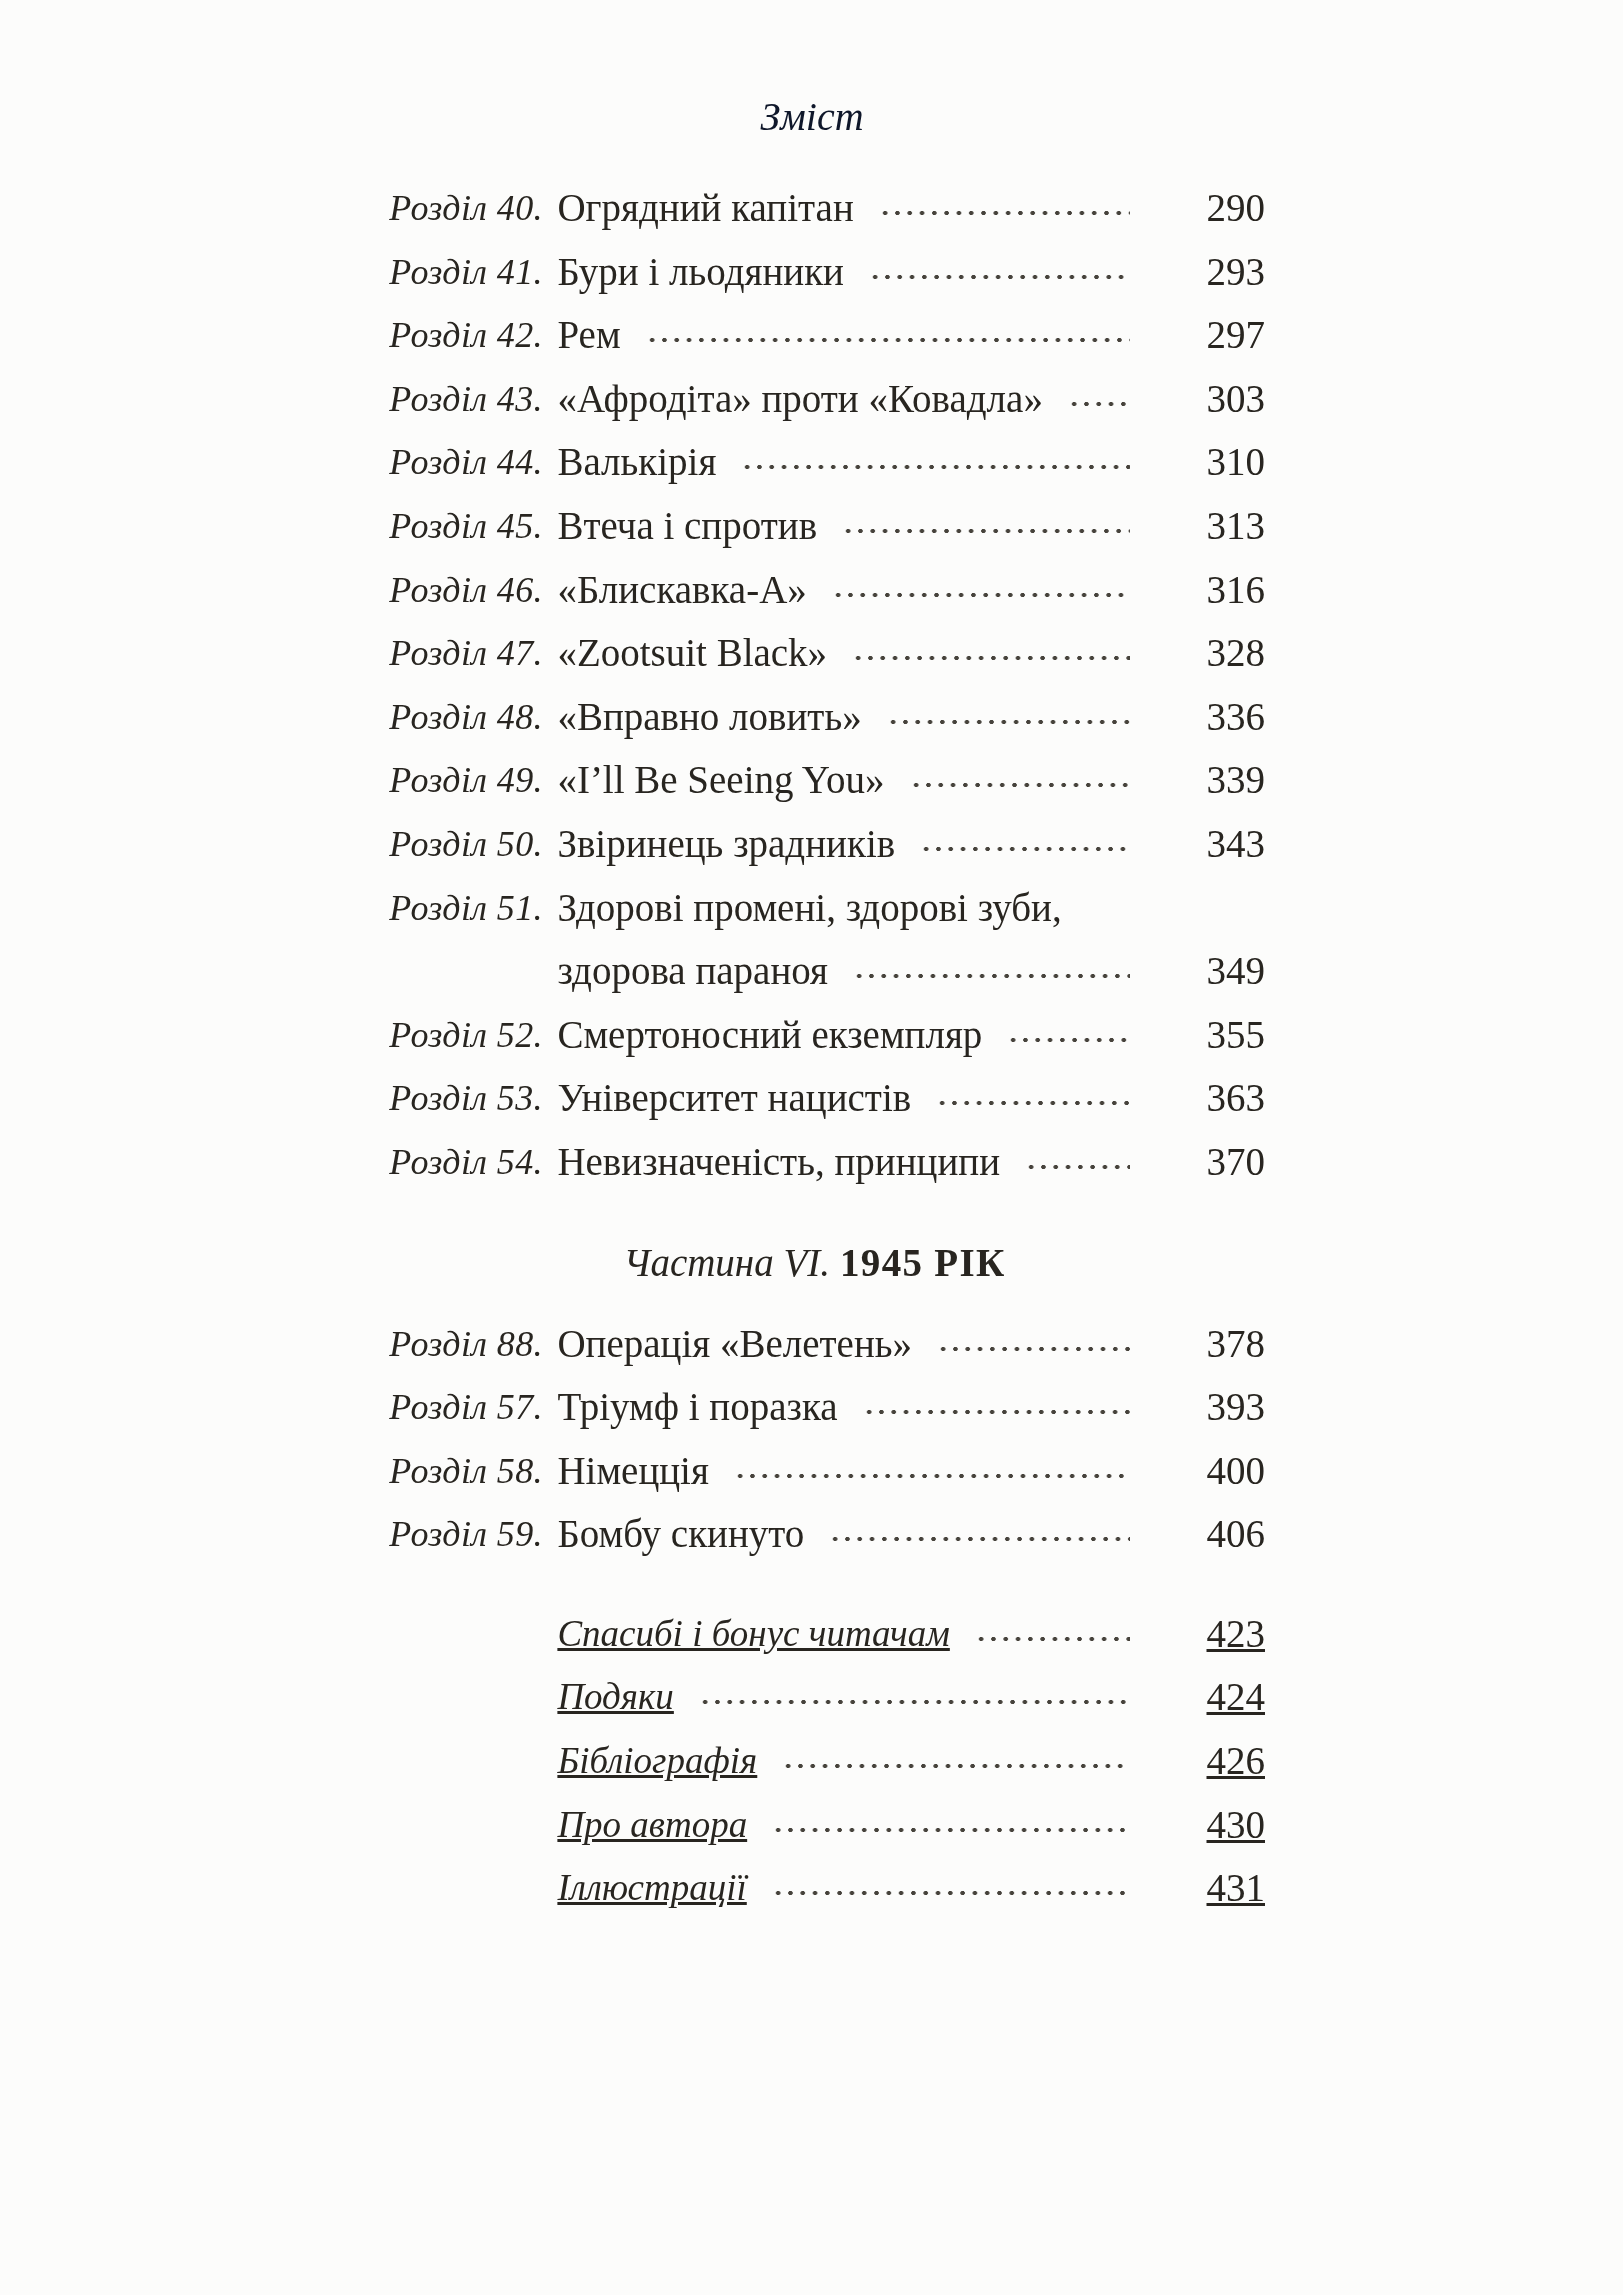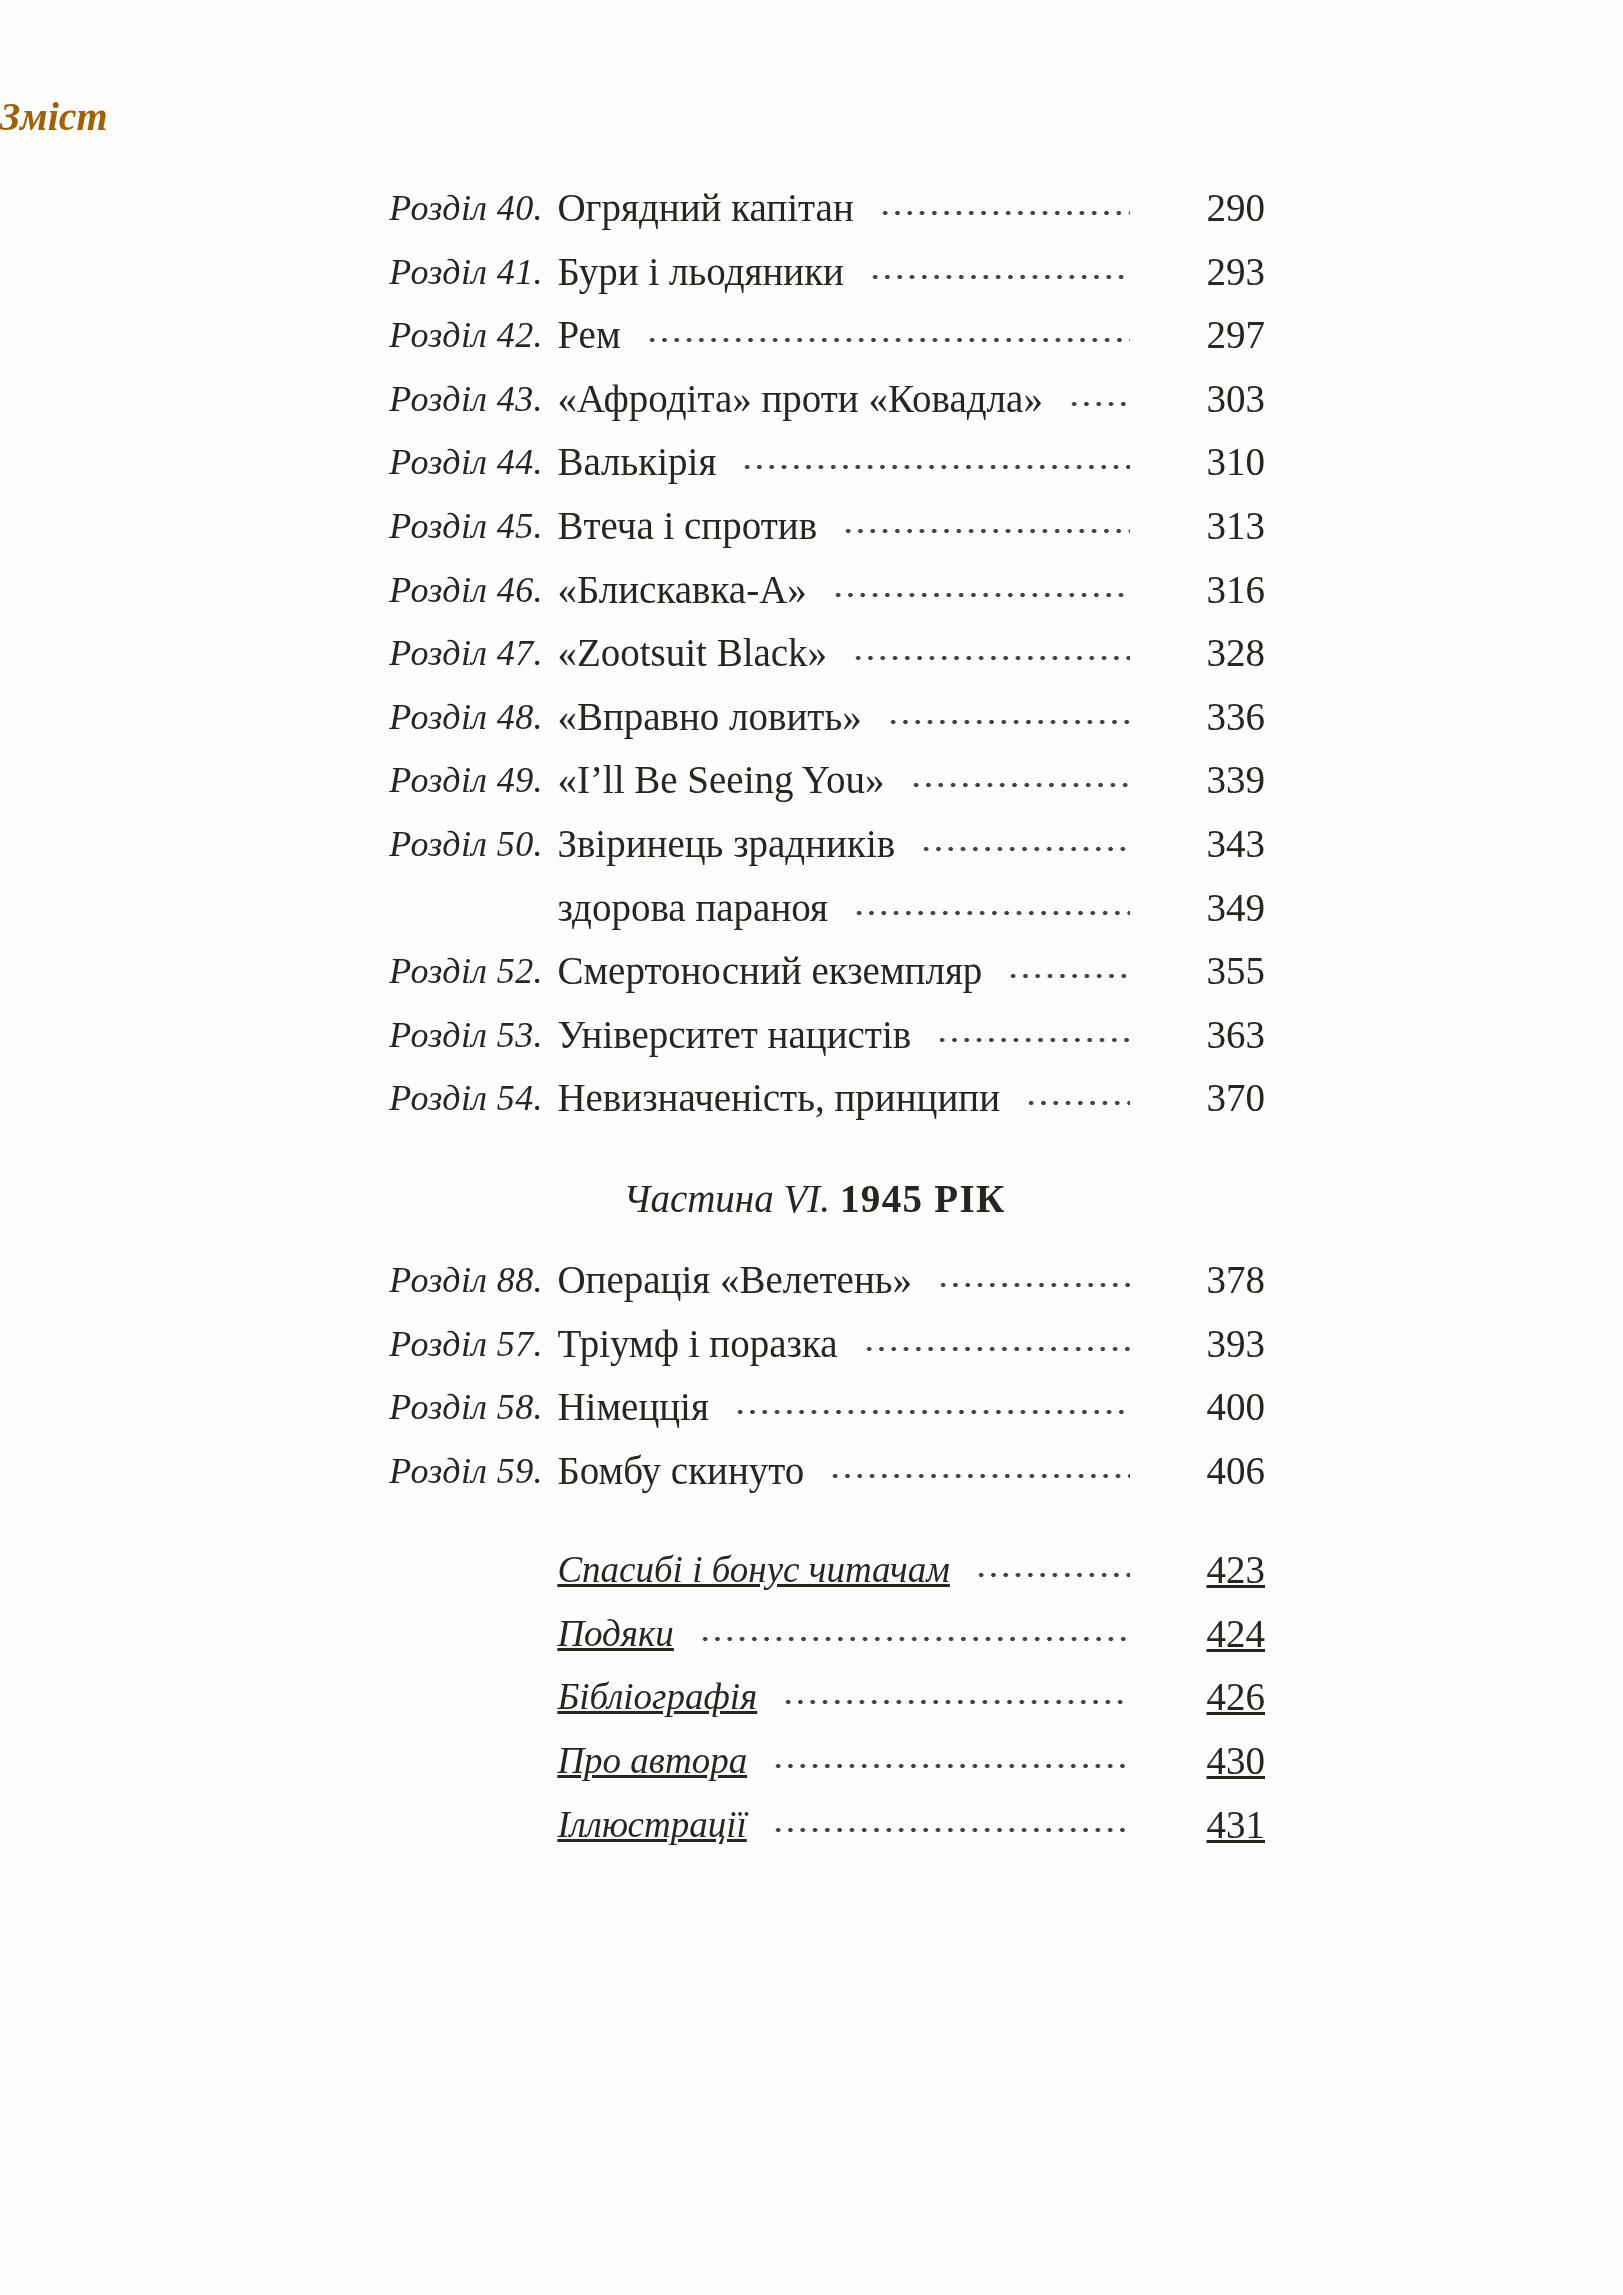--- a/index.html
+++ b/index.html
@@ -6,26 +6,25 @@
   body{
     width:1624px;height:2295px;
     background:#fcfcfb;
     font-family:"Liberation Serif","DejaVu Serif",serif;
     color:#282520;
     overflow:hidden;
   }
   .sheet{position:relative;width:1624px;height:2295px;}
   .heading{
     margin-top:91px;
-    text-align:left;
+    text-align:center;
     font-style:italic;
     font-size:40px;
     line-height:51px;
-    color:#a16207;
-    font-weight:bold;
+    color:#0f172a;
   }
   .toc{
     display:flex;flex-direction:column;
     width:901px;
     margin-left:364px;
     margin-top:45px;
   }
   .row{
     display:flex;
     height:42px;
@@ -152,20 +151,26 @@
       <span class="pg">339</span>
     </div>
 
     <div class="row">
       <span class="lbl">Розділ 50.</span>
       <span class="ttl">Звіринець зрадників</span>
       <span class="dots"></span>
       <span class="pg">343</span>
     </div>
 
+    <div class="row nodots">
+      <span class="lbl">Розділ 51.</span>
+      <span class="ttl">Здорові промені, здорові зуби,</span>
+      <span class="dots"></span>
+      <span class="pg"></span>
+    </div>
 
     <div class="row">
       <span class="lbl"></span>
       <span class="ttl">здорова параноя</span>
       <span class="dots"></span>
       <span class="pg">349</span>
     </div>
 
     <div class="row">
       <span class="lbl">Розділ 52.</span>

